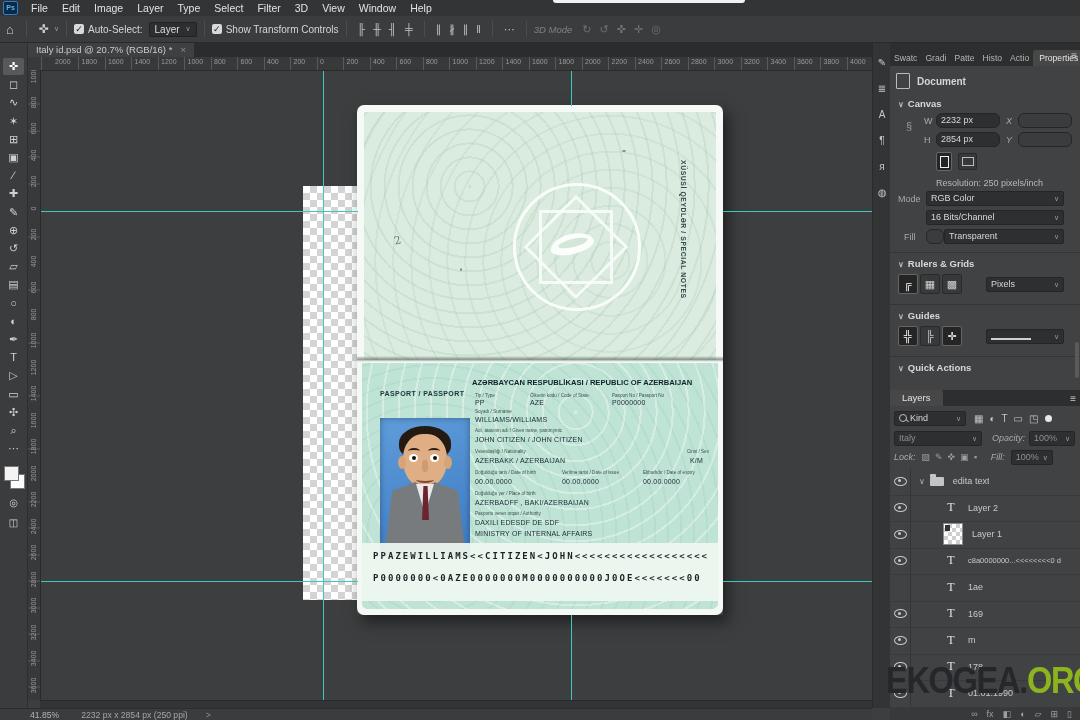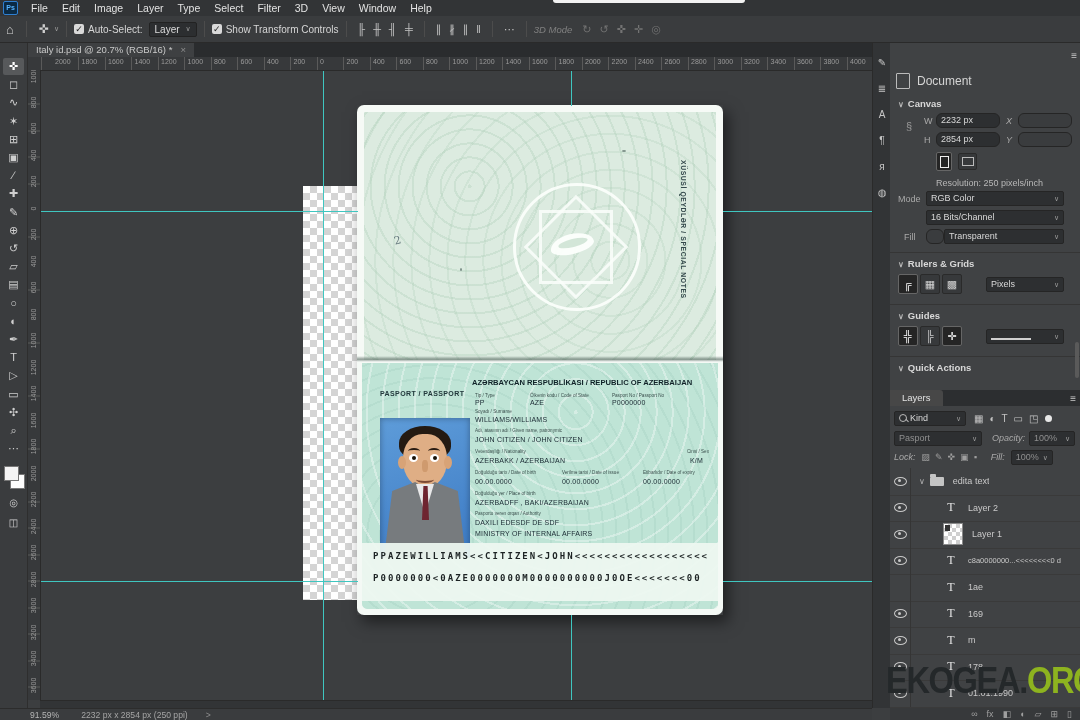--- a/index.html
+++ b/index.html
@@ -373,25 +373,33 @@
   <div class="abs dockstrip" id="dockstrip">
       <div class="dock-ic" style="top: 14px;">✎</div>
       <div class="dock-ic" style="top: 40px;">≣</div>
       <div class="dock-ic" style="top: 66px;">A</div>
       <div class="dock-ic" style="top: 92px;">¶</div>
       <div class="dock-ic" style="top: 118px;">я</div>
       <div class="dock-ic" style="top: 144px;">◍</div>
     </div>
 
   <div class="abs panels">
+    <div class="ptabbar" id="ptabbar">
+        <span class="ptab">Swatc</span>
+        <span class="ptab">Gradi</span>
+        <span class="ptab">Patte</span>
+        <span class="ptab">Histo</span>
+        <span class="ptab">Actio</span>
+        <span class="ptab active">Properties</span>
+      </div>
     <span class="hamburger">≡</span>
 
     <div class="abs" style="left:6px;top:30px;width:110px;height:18px;display:flex;align-items:center;gap:7px;">
       <span style="width:12px;height:14px;border:1px solid #bbb;border-radius:1px;display:inline-block;"></span>
-      <span style="font-size:12px;color:#d5d5d5;">Document</span>
+      <span style="font-size:10px;color:#d5d5d5;font-weight:bold;">Document</span>
     </div>
 
     <div class="sect" style="top:56px;"><span class="caret">∨</span><span>Canvas</span></div>
 
     <span style="position:absolute;left:16px;top:78px;color:#9a9a9a;font-size:11px;">§</span>
     <span class="plabel" style="left:34px;top:74px;">W</span>
     <span class="pinput" style="left:46px;top:71px;width:54px;">2232 px</span>
     <span class="plabel dim" style="left:116px;top:74px;">X</span>
     <span class="pinput disabled" style="left:128px;top:71px;width:44px;"></span>
     <span class="plabel" style="left:34px;top:93px;">H</span>
@@ -465,21 +473,21 @@
           <span style="color: rgb(195, 195, 195); font-size: 10px;">◐</span>
           <span style="color: rgb(195, 195, 195); font-size: 10px;">T</span>
           <span style="color: rgb(195, 195, 195); font-size: 10px;">▭</span>
           <span style="color: rgb(195, 195, 195); font-size: 10px;">◳</span>
         </span>
       <span style="width:7px;height:7px;border-radius:50%;background:#e8e8e8;margin-left:2px;"></span>
     </div>
 
     <div class="abs" style="left:4px;top:388px;width:182px;height:16px;display:flex;align-items:center;">
       <span class="pdrop" style="position:static;width:78px;color:#8f8f8f;">
-          <span>Pasport</span>
+          <span>Italy</span>
           <span class="chev">∨</span>
         </span>
       <span class="plabel dim" style="position:static;margin-left:10px;">Opacity:</span>
       <span class="pdrop" style="position:static;width:36px;margin-left:4px;color:#8f8f8f;">
           <span>100%</span>
           <span class="chev">∨</span>
         </span>
     </div>
 
     <div class="abs" style="left:4px;top:408px;width:182px;height:14px;display:flex;align-items:center;gap:6px;">
@@ -576,21 +584,21 @@
       <span>∞</span>
       <span>fx</span>
       <span>◧</span>
       <span>◐</span>
       <span>▱</span>
       <span>⊞</span>
       <span>▯</span>
     </div>
 
   <div class="abs statusbar">
-    <span style="margin-left:30px;">91.59%</span>
+    <span style="margin-left:30px;">41.85%</span>
     <span style="margin-left:22px;color:#a5a5a5;">2232 px x 2854 px (250 ppi)</span>
     <span style="margin-left:18px;color:#8f8f8f;">&gt;</span>
   </div>
 
   <div class="abs watermark">
     <span class="wm-dark">EKOGEA.</span><span class="wm-green">ORG</span>
   </div>
 
 </div>
 

